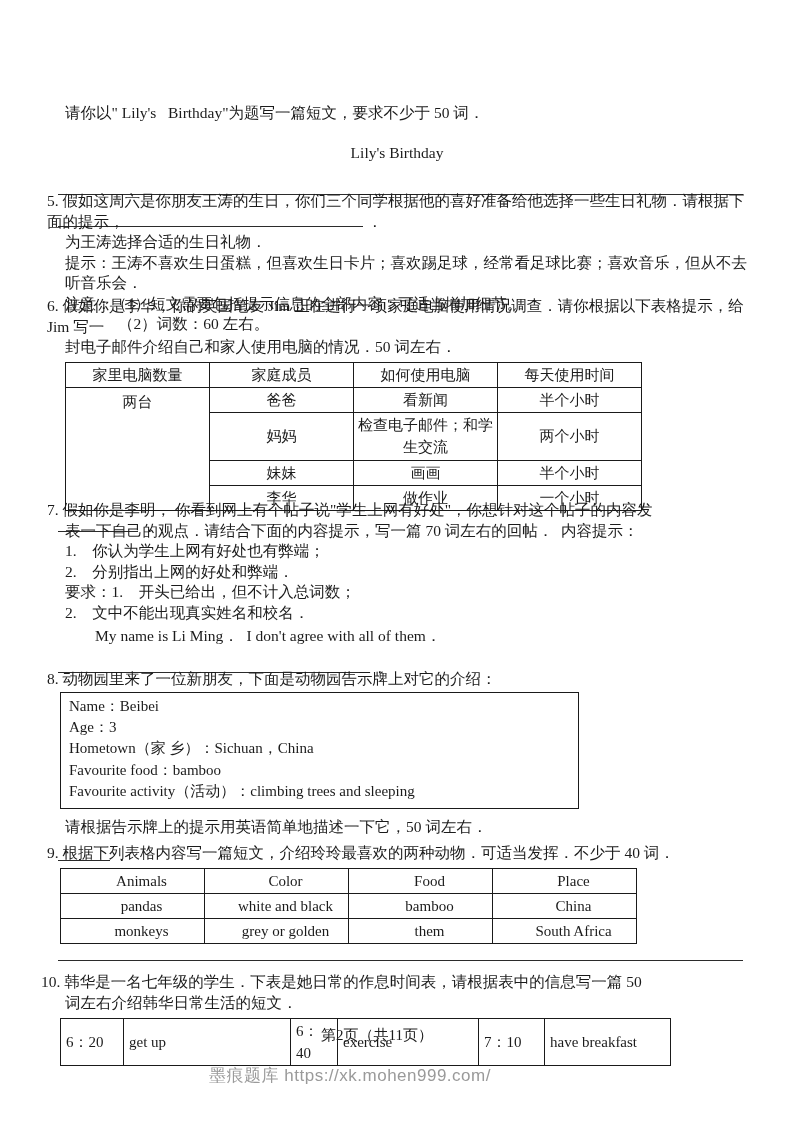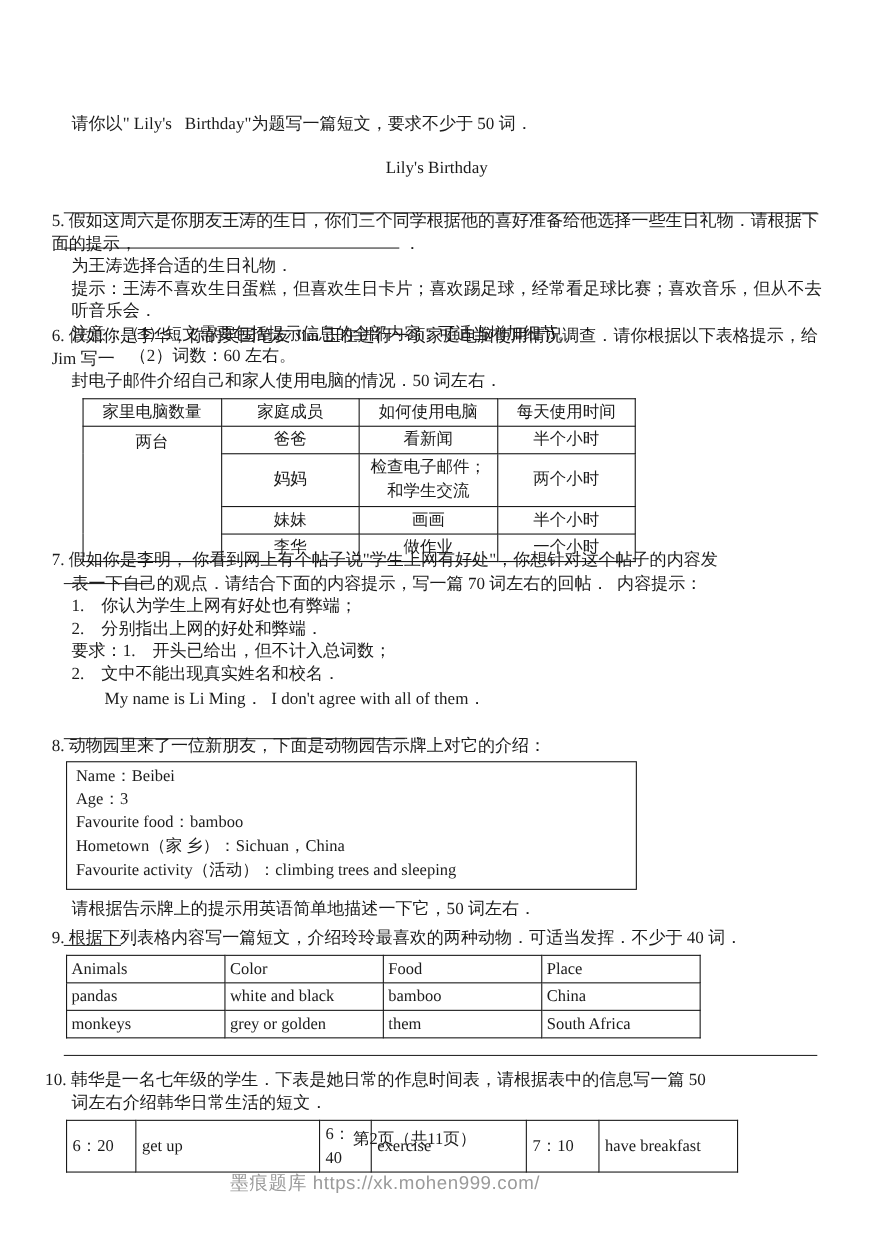--- a/index.html
+++ b/index.html
@@ -21,26 +21,26 @@
   .uline-row { line-height:20px; padding-left:11px; }
   .uline { display:inline-block; height:1px; border-bottom:1.5px solid #2b2b2b; vertical-align:baseline; }
   .w685 { width:685px; }
   .w305 { width:305px; }
   .w80  { width:80px; }
   .w310 { width:310px; }
   .w52  { width:52px; }
   .uline-period { padding-left:4px; }
   table { border-collapse:collapse; table-layout:fixed; }
   td { border:1px solid #1a1a1a; font-size:15px; line-height:22px; padding:1px 4px; overflow:hidden; }
-  .t6 { width:503px; margin-left:28px; margin-top:4px; }
+  .t6 { width:577px; margin-left:18px; margin-top:4px; }
   .t6 td { text-align:center; height:23px; }
   .t6 td.count-cell { vertical-align:top; padding-top:3px; }
   .t6 tr.tall td { height:48px; }
   .t9 { width:577px; margin-left:13px; margin-top:4px; }
-  .t9 td { text-align:left; height:25px; padding-left:4px; }
+  .t9 td { text-align:center; height:25px; padding-left:22px; }
   .t10 { width:610px; margin-left:13px; margin-top:5px; }
   .t10 td { text-align:left; height:24px; padding-left:5px; }
   .infobox {
     width:519px; margin-left:13px; margin-top:2px;
     border:1.5px solid #1a1a1a;
     padding:3px 8px 5px 8px;
   }
   .infobox .line { line-height:21.4px; font-size:15px; }
   .footer { position:absolute; top:1026px; left:47px; width:660px; text-align:center; font-size:15px; }
   .watermark {
@@ -114,22 +114,22 @@
   <div class="line ind1">2.    文中不能出现真实姓名和校名．</div>
   <div class="line opening" style="margin-top:3px;">My name is Li Ming．  I don't agree with all of them．</div>
   <div class="uline-row" style="margin-top:11px;"><span class="uline w310"></span><span class="uline-period">．</span></div>
 </div>
 
 <div class="sec" style="top:669px;">
   <div class="line">8. 动物园里来了一位新朋友，下面是动物园告示牌上对它的介绍：</div>
   <div class="infobox">
     <div class="line">Name：Beibei</div>
     <div class="line">Age：3</div>
+    <div class="line">Hometown（家 乡）：Sichuan，China</div>
     <div class="line">Favourite food：bamboo</div>
-    <div class="line">Hometown（家 乡）：Sichuan，China</div>
     <div class="line">Favourite activity（活动）：climbing trees and sleeping</div>
   </div>
   <div class="line ind1" style="margin-top:8px;">请根据告示牌上的提示用英语简单地描述一下它，50 词左右．</div>
   <div class="uline-row" style="margin-top:9px;"><span class="uline w52"></span><span class="uline-period">．</span></div>
 </div>
 
 <div class="sec" style="top:843px;">
   <div class="line">9. 根据下列表格内容写一篇短文，介绍玲玲最喜欢的两种动物．可适当发挥．不少于 40 词．</div>
   <table class="t9">
     <tbody>

